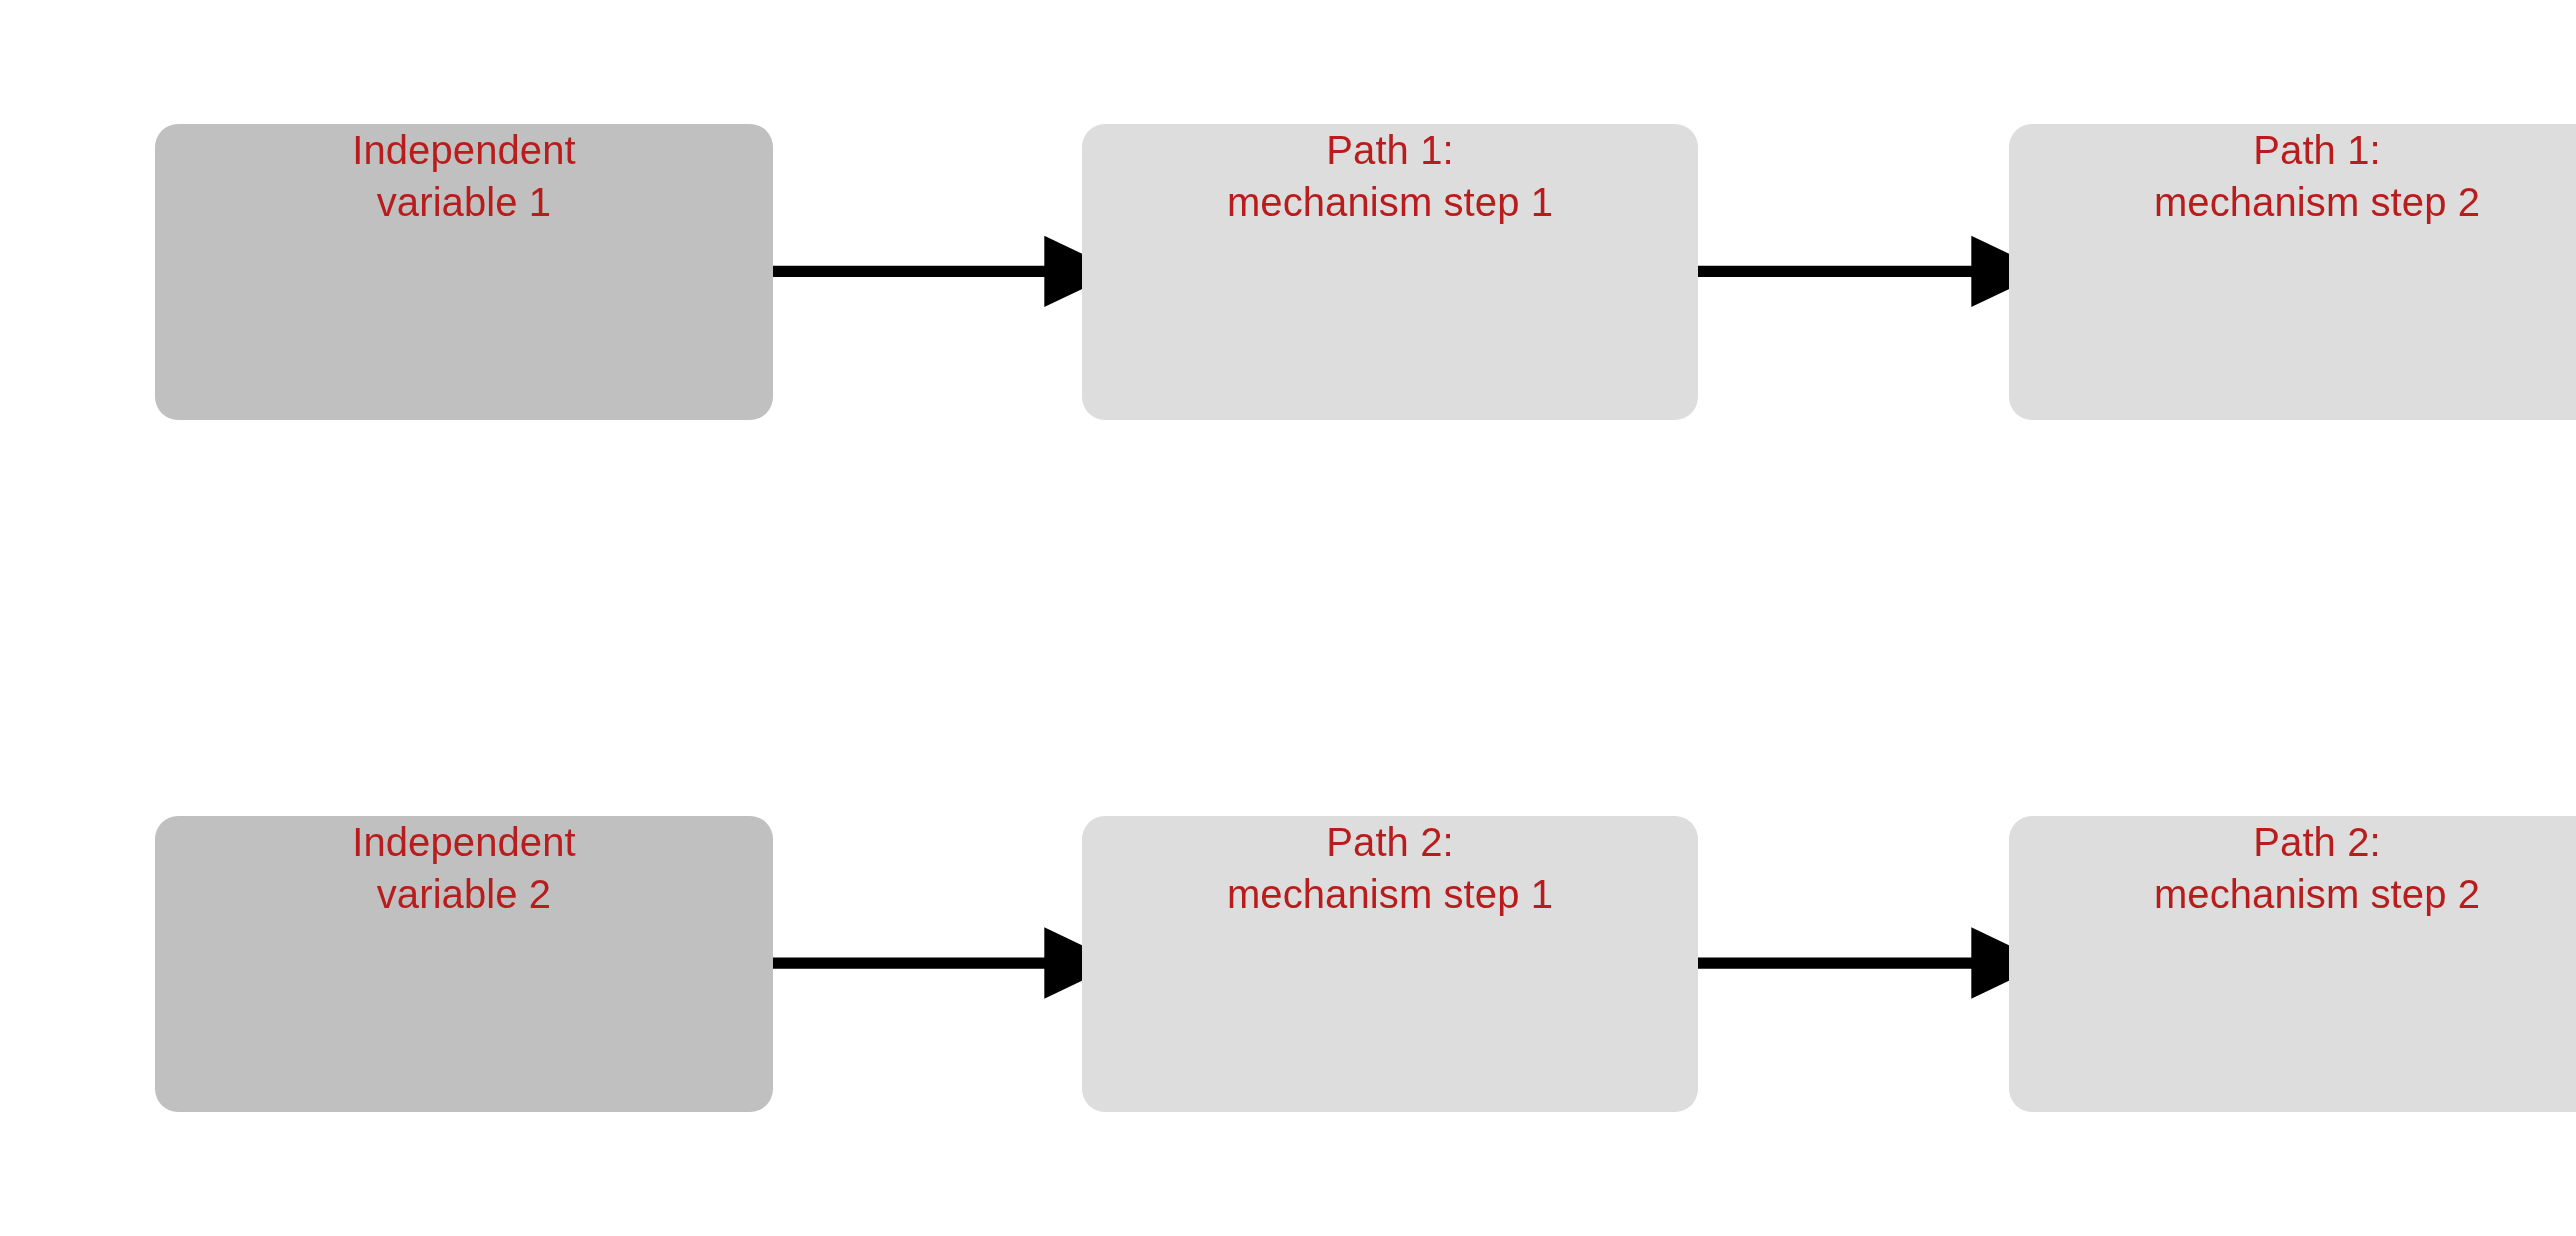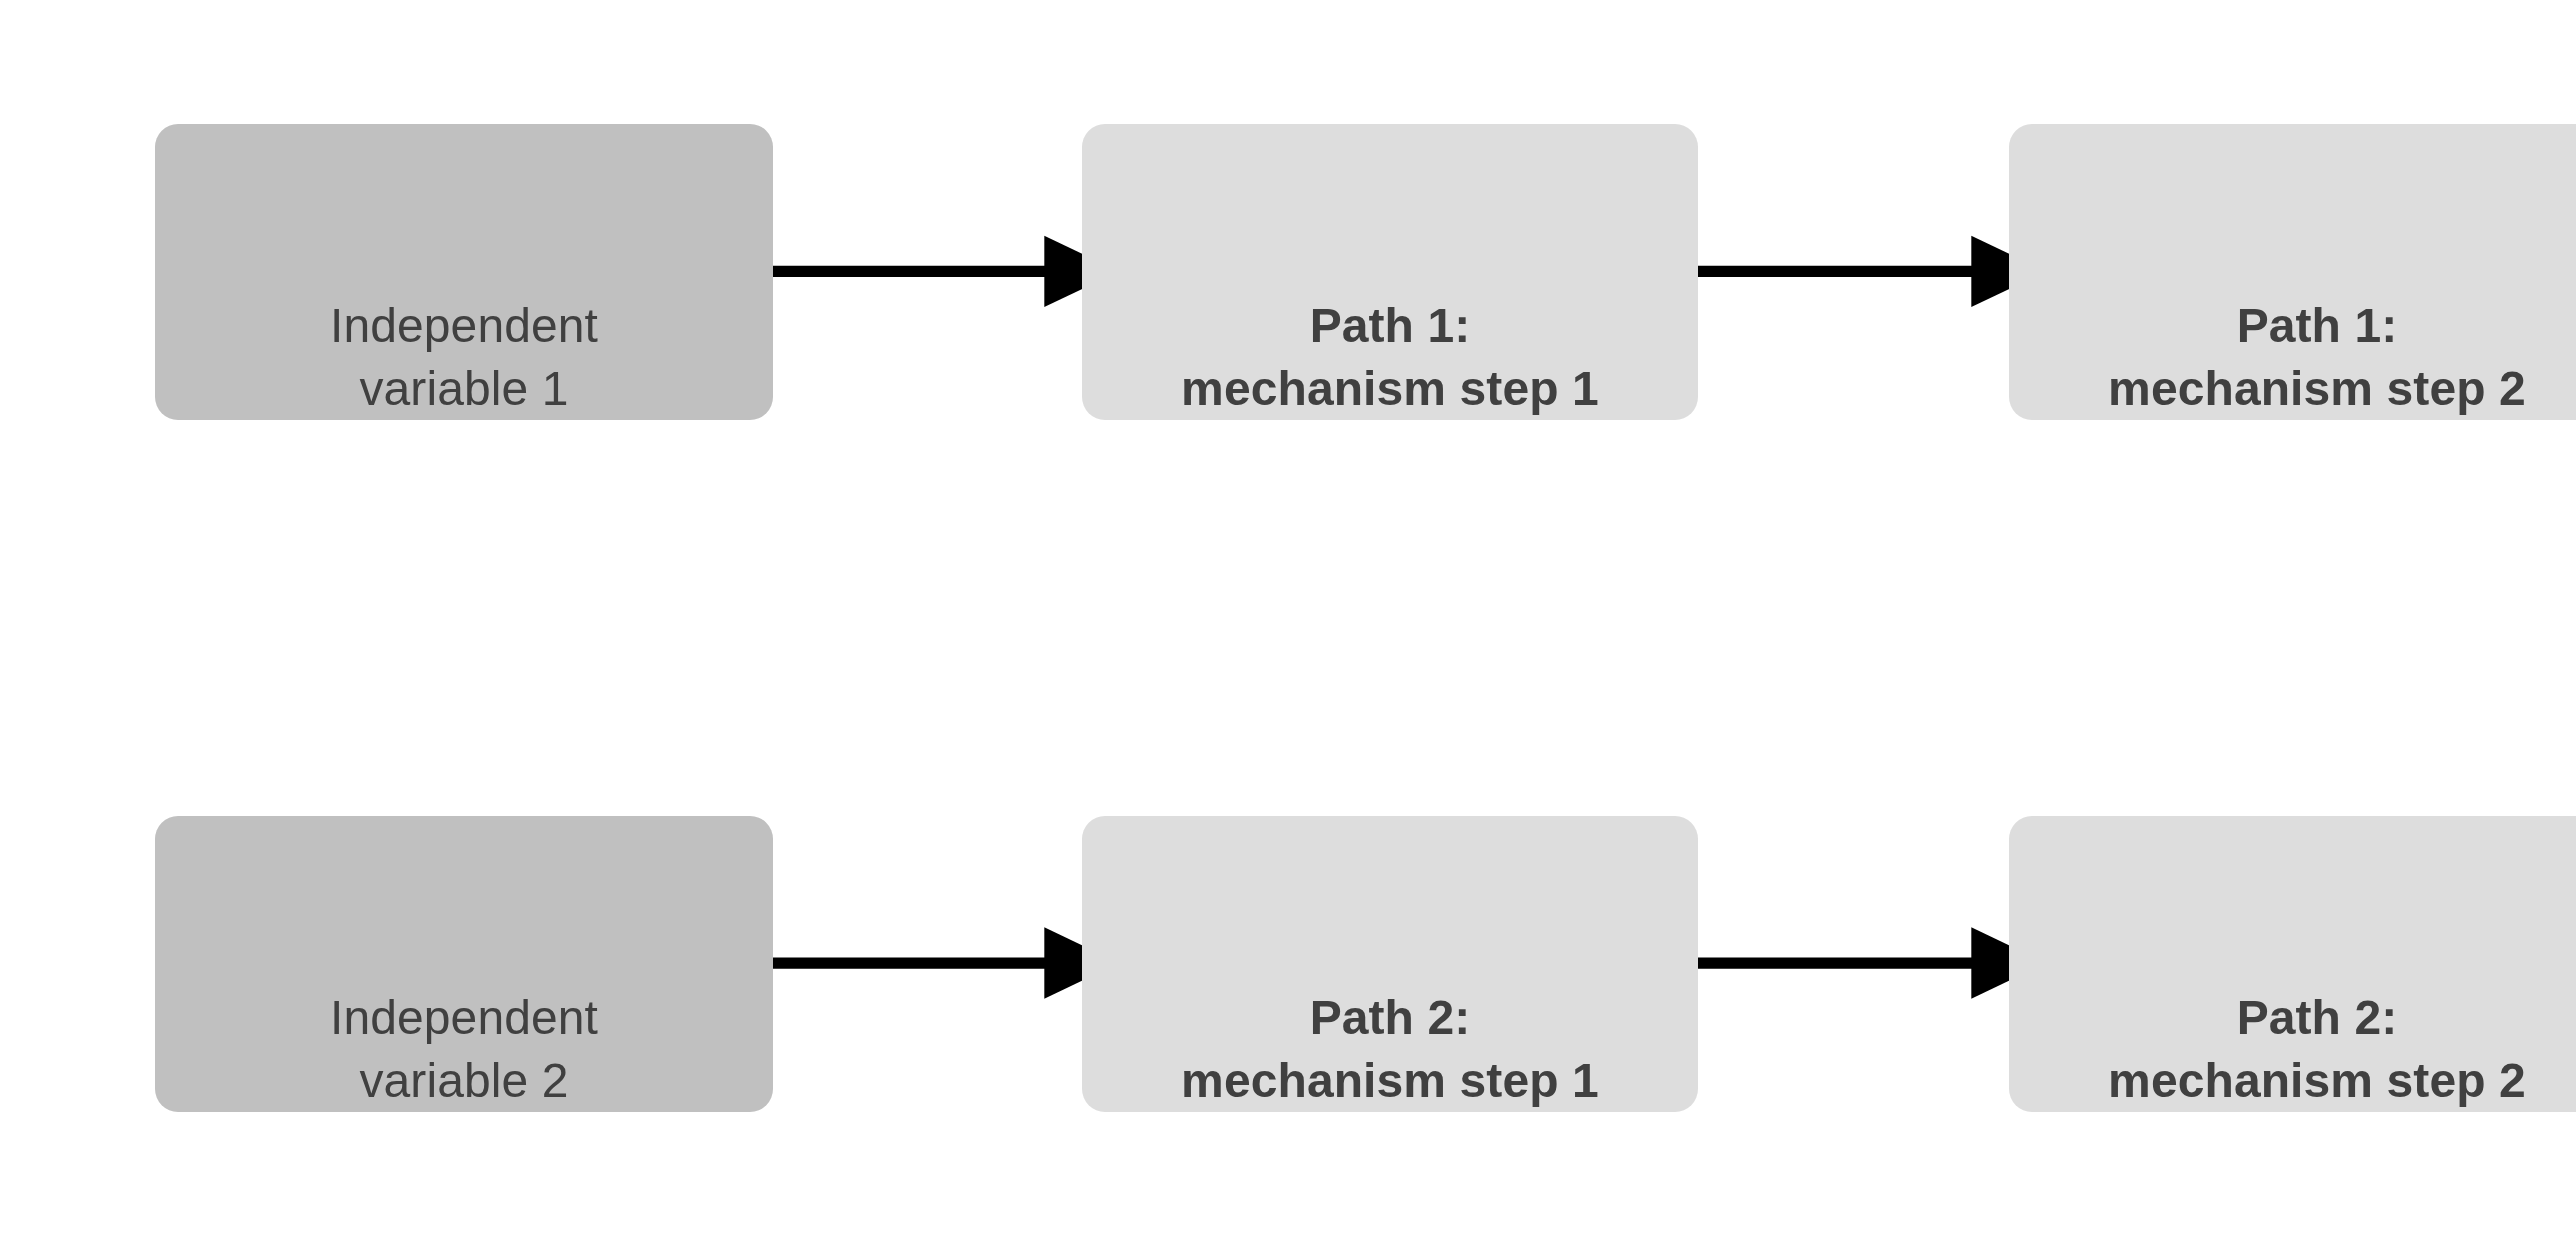--- a/index.html
+++ b/index.html
@@ -22,33 +22,33 @@
     top: 0;
     width: 3709px;
     height: 1236px;
     pointer-events: none;
   }
   .node {
     position: absolute;
     box-sizing: border-box;
     border-radius: 23px;
     display: flex;
-    align-items: flex-end;
+    align-items: flex-start;
     justify-content: center;
     text-align: center;
-    color: #404040;
-    font-size: 48px;
+    color: #b91c1c;
+    font-size: 40px;
     line-height: 1.30;
     font-weight: 400;
     letter-spacing: 0.1px;
     white-space: pre-line;
     padding: 0 20.6px;
   }
   .node-primary { background: #c0c0c0; }
-  .node-step    { background: #dddddd; font-weight: bold; }
+  .node-step    { background: #dddddd; }
 
   
   #node-iv1 { left: 155px;  top: 124px;  width: 618px; height: 296px; }
   #node-p1s1{ left: 1082px; top: 124px;  width: 616px; height: 296px; }
   #node-p1s2{ left: 2009px; top: 124px;  width: 616px; height: 296px; }
   
   #node-iv2 { left: 155px;  top: 816px; width: 618px; height: 296px; }
   #node-p2s1{ left: 1082px; top: 816px; width: 616px; height: 296px; }
   #node-p2s2{ left: 2009px; top: 816px; width: 616px; height: 296px; }
 </style>

